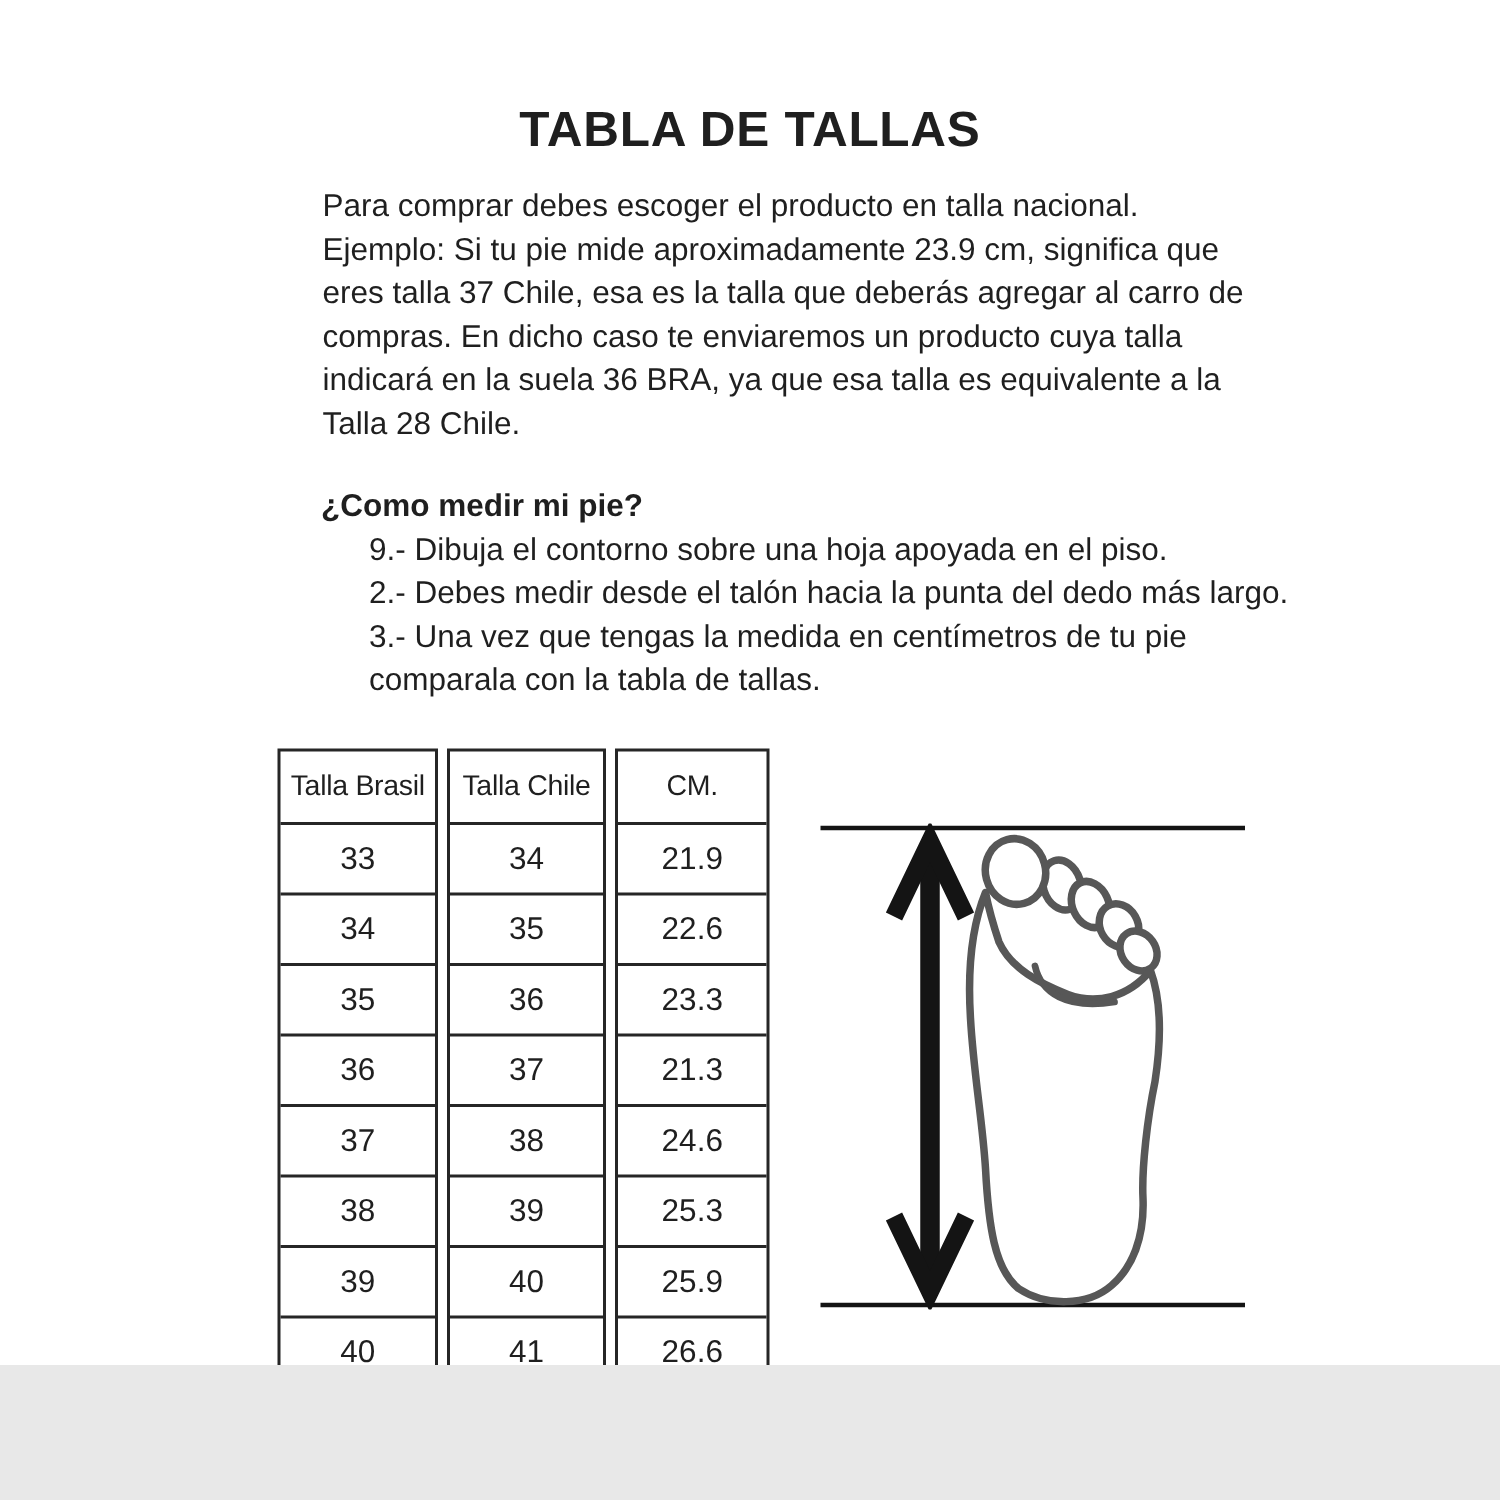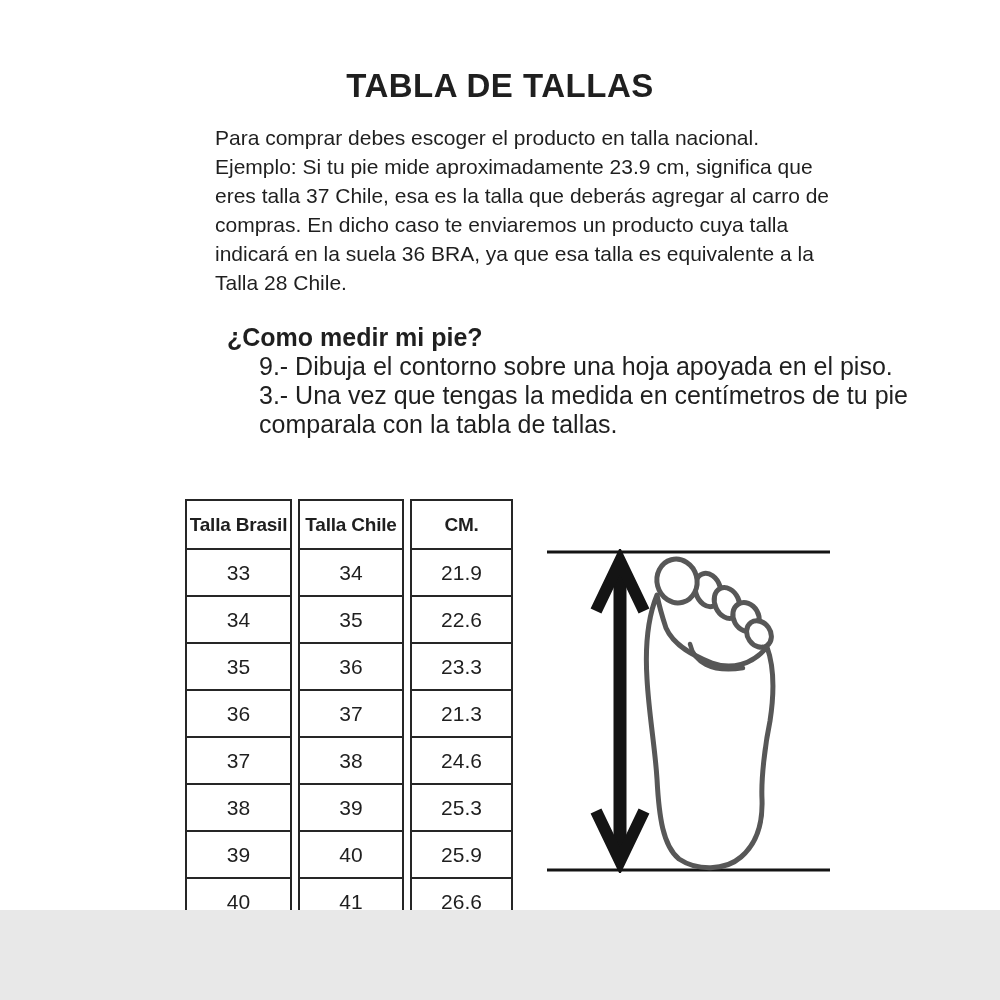--- a/index.html
+++ b/index.html
@@ -4,29 +4,29 @@
 <style>
   :root{
     --text:#1f1f1f; --border:#262626; --line:#141414; --foot:#575757; --bg:#ffffff;
   }
   html,body{margin:0;padding:0;}
   body{background:#e8e8e8;font-family:"Liberation Sans","DejaVu Sans",sans-serif;}
   .page{position:relative;width:1000px;height:910px;background:var(--bg);overflow:hidden;color:var(--text);}
   .title{position:absolute;left:0;right:0;top:66px;text-align:center;font-size:33px;line-height:40px;font-weight:bold;letter-spacing:.5px;}
   .intro{position:absolute;left:183px;top:123px;font-size:21px;line-height:29px;}
   .intro div,.measure div{white-space:nowrap;margin-left:32px;}
-  .measure{position:absolute;left:195px;top:323px;font-size:25px;line-height:29px;}
+  .measure{position:absolute;left:182px;top:323px;font-size:21px;line-height:29px;}
   .measure-heading{font-weight:bold;}
   .size-table{position:absolute;left:185px;top:499px;display:flex;gap:6px;}
   .col{border:2px solid var(--border);background:var(--bg);box-sizing:border-box;}
   .col:nth-child(1){width:107px;}
   .col:nth-child(2){width:106px;}
   .col:nth-child(3){width:103px;}
   .cell{display:flex;align-items:center;justify-content:center;height:45px;font-size:21px;border-top:2px solid var(--border);}
-  .cell.head{height:47px;border-top:none;font-weight:bold;font-size:19px;letter-spacing:-.2px;}
+  .cell.head{height:47px;border-top:none;font-weight:normal;font-size:19px;letter-spacing:-.2px;}
   .figure{position:absolute;left:545px;top:549px;width:287px;height:324px;}
 </style>
 </head>
 <body>
 
 <div class="page">
 
   <div class="title">TABLA DE TALLAS</div>
 
   <div class="intro">
@@ -35,20 +35,21 @@
       <div>eres talla 37 Chile, esa es la talla que deberás agregar al carro de</div>
       <div>compras. En dicho caso te enviaremos un producto cuya talla</div>
       <div>indicará en la suela 36 BRA, ya que esa talla es equivalente a la</div>
       <div>Talla 28 Chile.</div>
     </div>
 
   <div class="measure">
     <div class="measure-heading">¿Como medir mi pie?</div>
     <div>
         <div>9.- Dibuja el contorno sobre una hoja apoyada en el piso.</div>
+        <div>2.- Debes medir desde el talón hacia la punta del dedo más largo.</div>
         <div>3.- Una vez que tengas la medida en centímetros de tu pie</div>
         <div>comparala con la tabla de tallas.</div>
       </div>
   </div>
 
   <div class="size-table">
       <div class="col">
         <div class="cell head">Talla Brasil</div>
         <div class="cell">33</div>
         <div class="cell">34</div>

